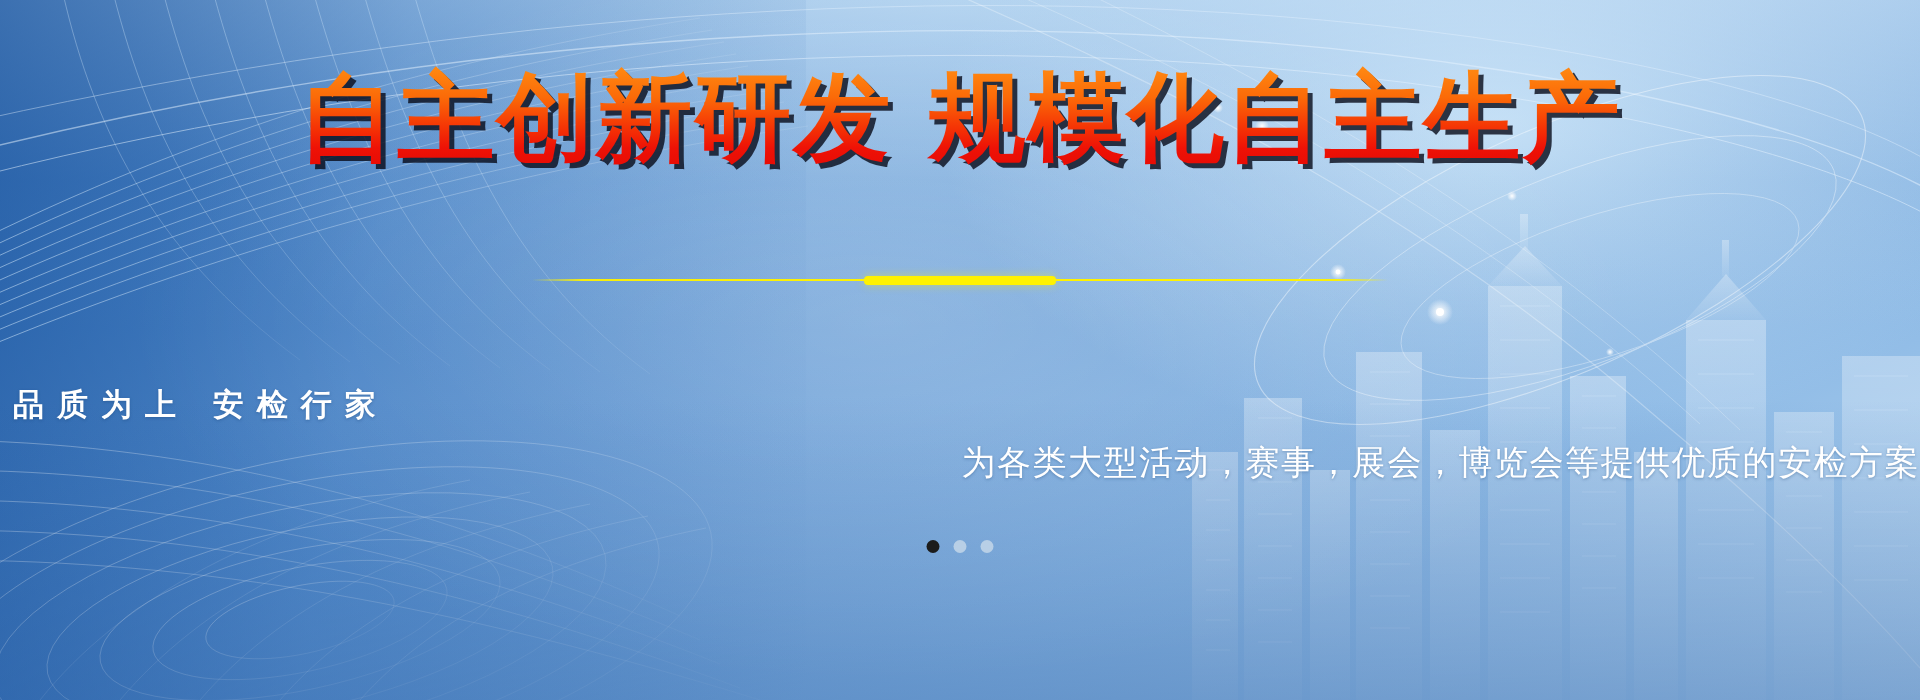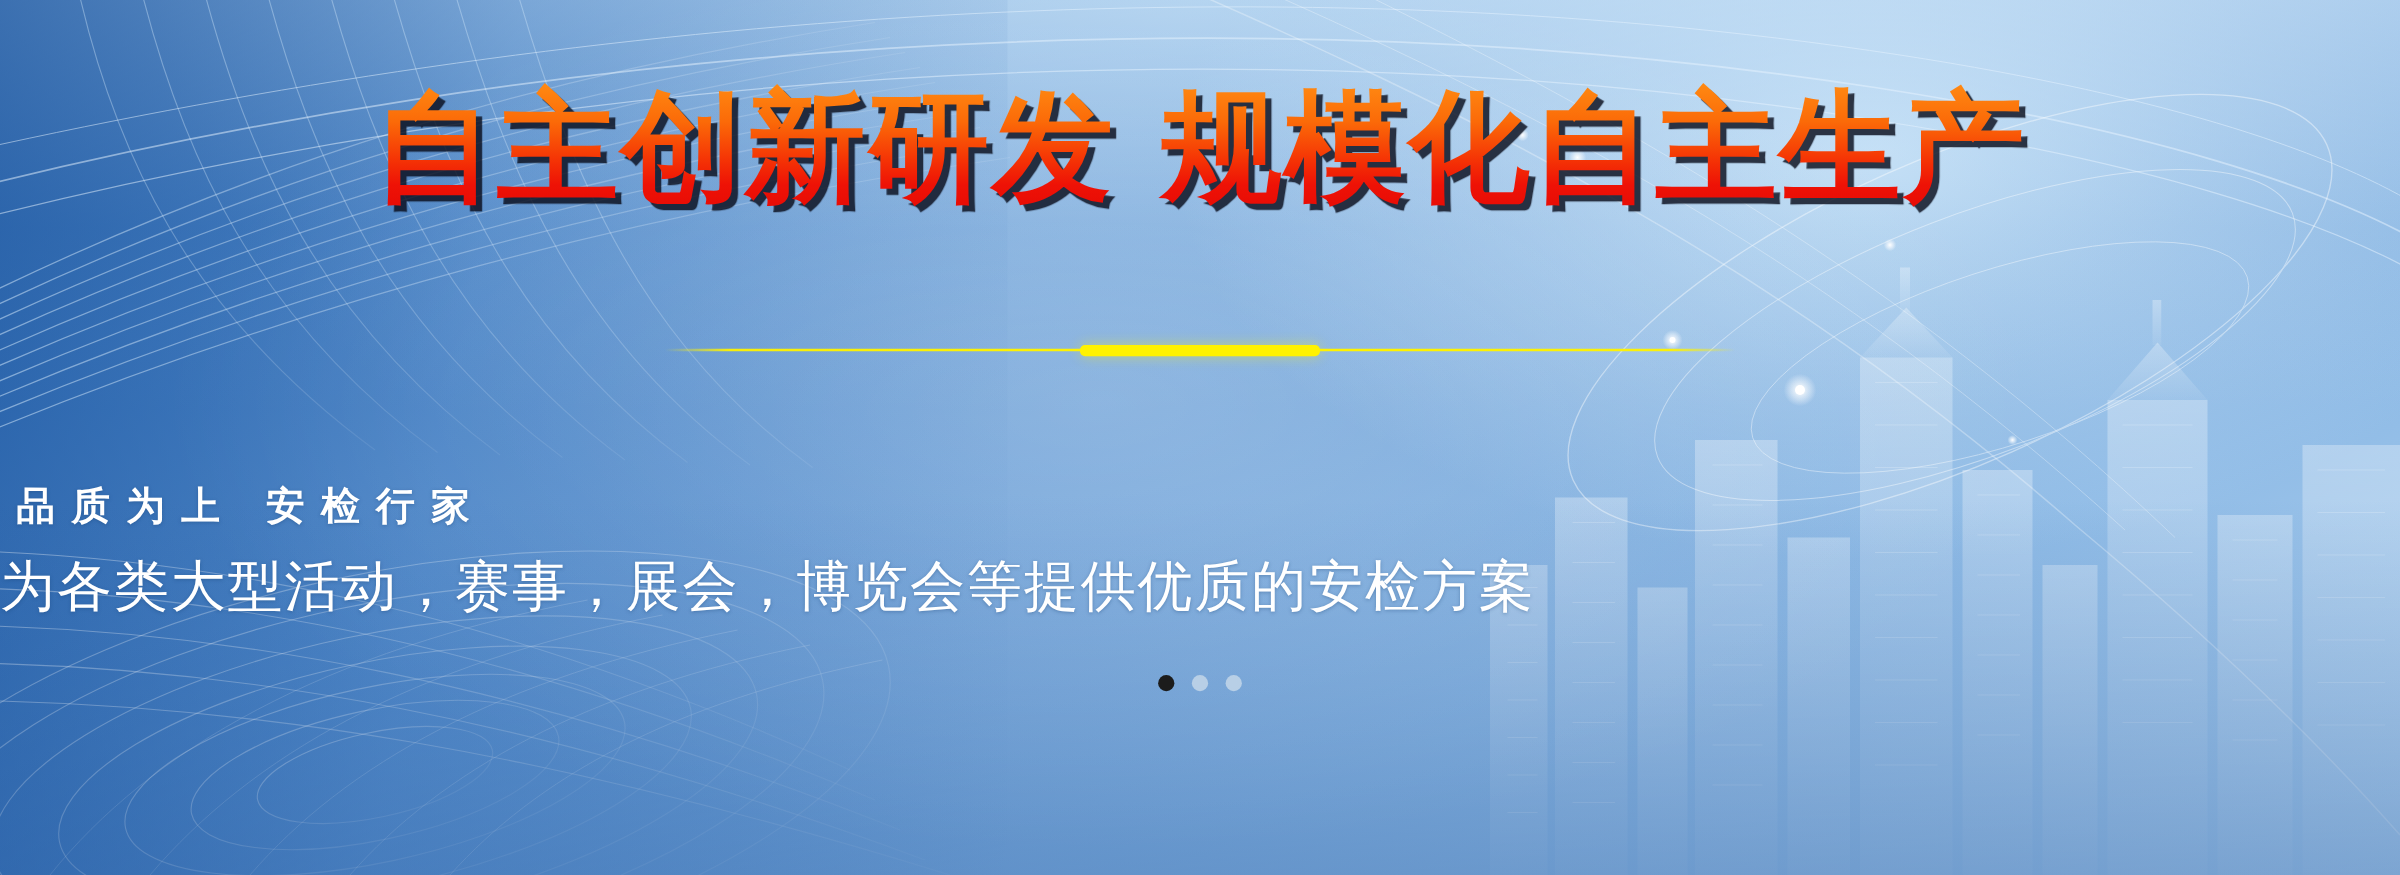--- a/index.html
+++ b/index.html
@@ -104,24 +104,24 @@
     font-size:31px;
     font-weight:700;
     letter-spacing:13px;
     text-indent:13px;
     white-space:nowrap;
     text-shadow:0 1px 3px rgba(20,60,110,.35);
     user-select:none;
   }
   .sub-desc {
     position:absolute; left:0; right:0; top:440px;
-    text-align:left;
+    text-align:right;
     color:#ffffff;
     font-family:"DejaVu Sans", "Liberation Sans", sans-serif;
-    font-size:44px;
+    font-size:34px;
     font-weight:400;
     letter-spacing:1.5px;
     white-space:nowrap;
     text-shadow:0 1px 3px rgba(20,60,110,.35);
     user-select:none;
   }
 
   
   .dots {
     position:absolute; left:50%; top:540px;

